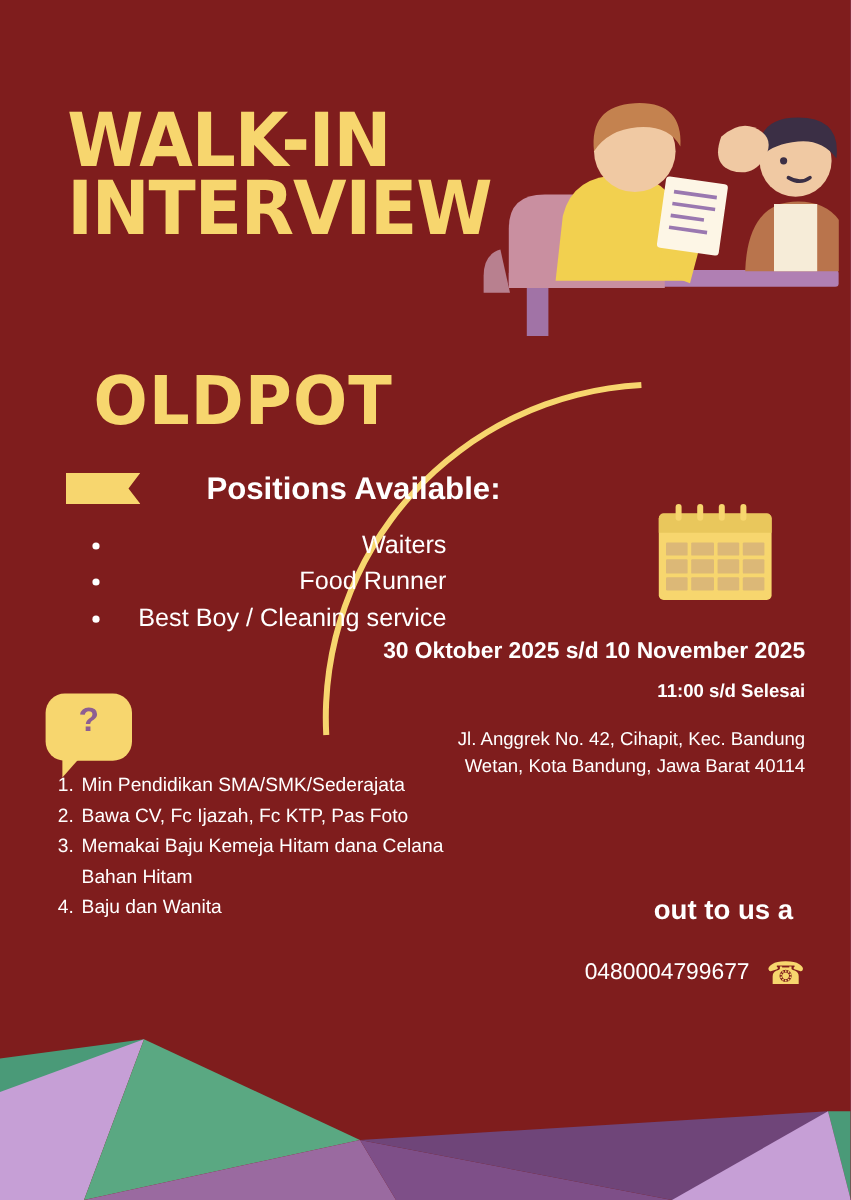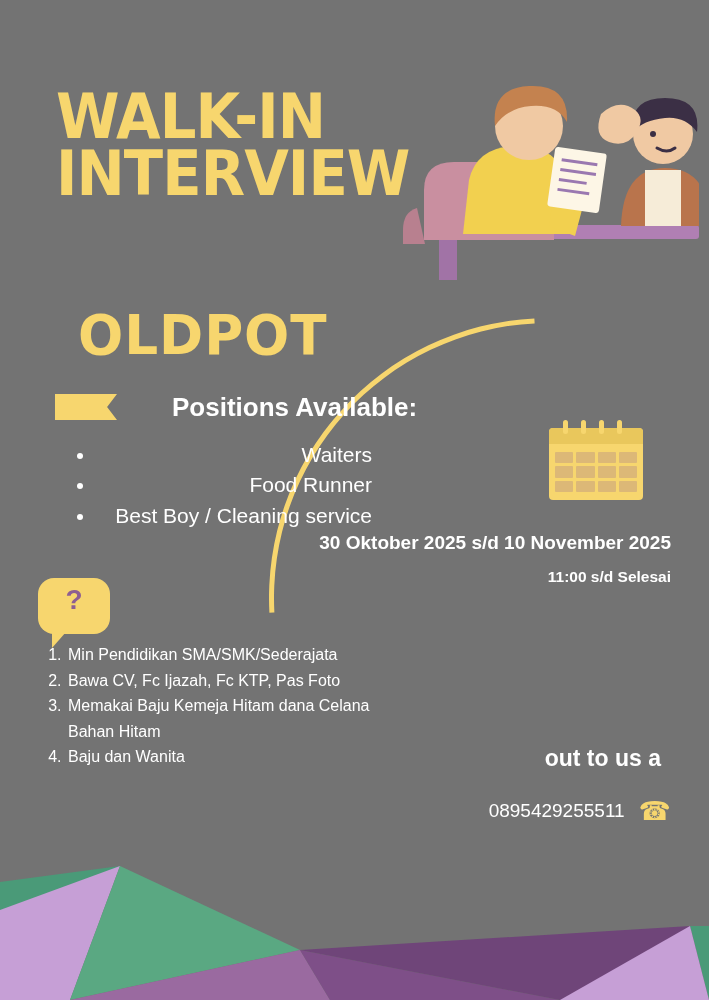--- a/index.html
+++ b/index.html
@@ -7,21 +7,21 @@
     width: 709px;
     height: 1000px;
     overflow: hidden;
     background: #8d5e92;
     font-family: "Liberation Sans", sans-serif;
     position: relative;
   }
   #poster {
     position: absolute;
     inset: 0;
-    background: #737373;
+    background: #7f1d1d;
     overflow: hidden;
   }
 
   
   .arc-top {
     position: absolute;
     left: 96px;
     top: -30px;
     width: 70px;
     height: 90px;
@@ -325,28 +325,29 @@
         <i></i>
         <i></i>
         <i></i>
         <i></i>
         <i></i>
     </div>
   </div>
 
   <div class="date-line">30 Oktober 2025 s/d 10 November 2025</div>
   <div class="time-line">11:00 s/d Selesai</div>
+  <div class="address">Jl. Anggrek No. 42, Cihapit, Kec. Bandung Wetan, Kota Bandung, Jawa Barat 40114</div>
 
   <div class="reach">
     <br>
     <span>out to us a</span>
   </div>
 
   <div class="phone-row">
-    <span class="phone-number">0895429255511</span>
+    <span class="phone-number">0480004799677</span>
     <span class="phone-icon">☎</span>
   </div>
 
   <svg class="bottom-band" viewBox="0 0 709 170" preserveAspectRatio="none">
     <polygon points="0,52 120,36 0,170" fill="#4a9a78"></polygon>
     <polygon points="0,80 120,36 70,170 0,170" fill="#c69fd6"></polygon>
     <polygon points="120,36 300,120 70,170" fill="#5aa882"></polygon>
     <polygon points="300,120 70,170 330,170" fill="#9a6aa0"></polygon>
     <polygon points="300,120 560,170 330,170" fill="#7e4f88"></polygon>
     <polygon points="300,120 690,96 709,170 560,170" fill="#6f4579"></polygon>

